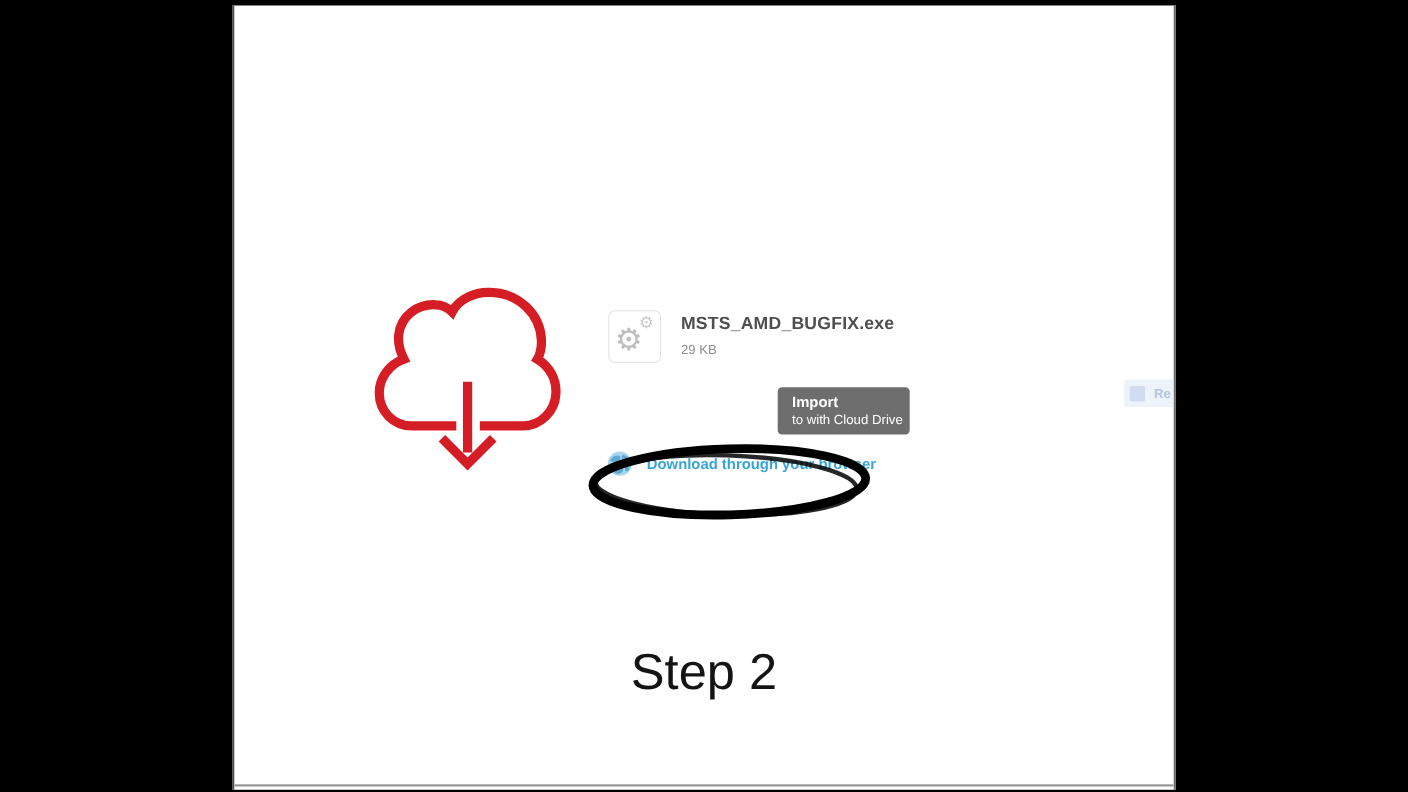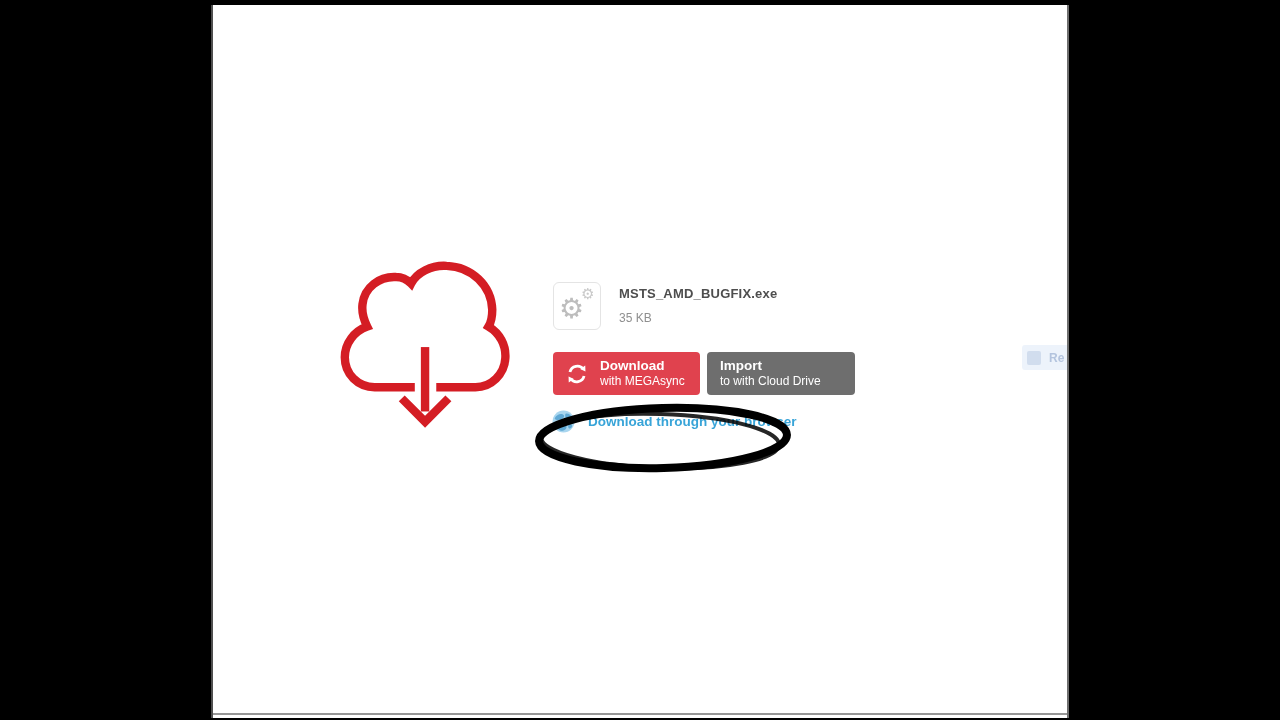--- a/index.html
+++ b/index.html
@@ -29,35 +29,35 @@
   }
   .gear-big {
     position:absolute; left:5px; top:12px; font-size:28px; line-height:28px;
     color:#bdbdbd;
   }
   .gear-small {
     position:absolute; left:27px; top:3px; font-size:15px; line-height:15px;
     color:#c9c9c9;
   }
   .file-name {
-    position:absolute; left:406px; top:281px; font-size:13px; font-weight:bold;
+    position:absolute; left:406px; top:281px; font-size:16px; font-weight:bold;
     color:#4e4e4e; letter-spacing:.2px;
   }
   .file-size {
     position:absolute; left:406px; top:306px; font-size:12px; color:#8f8f8f;
   }
 
   
   .btn { position:absolute; top:347px; height:43px; border-radius:4px;
          display:flex; align-items:center; color:#fff; cursor:pointer; border:none; }
   .btn .titles { display:flex; flex-direction:column; line-height:1.25; text-align:left; }
   .btn .t1 { font-size:13.5px; font-weight:bold; }
   .btn .t2 { font-size:12px; font-weight:normal; }
   .btn-download { left:340px; width:147px; background:#e0424e; padding-left:11px; gap:10px; }
-  .btn-import   { left:494px; width:148px; background:#6e6e6e; padding-left:13px; }
+  .btn-import   { left:494px; width:120px; background:#6e6e6e; padding-left:13px; }
   .sync-icon { width:26px; height:26px; flex:0 0 26px; }
 
   
   .link-row { position:absolute; left:338px; top:404px; display:flex;
               align-items:center; gap:12px; cursor:pointer; }
   .globe-icon { width:25px; height:25px; }
   .link-label { font-size:13.5px; font-weight:bold; color:#38a4d8; }
 
   
   .marker { position:absolute; left:312px; top:393px; width:285px; height:88px;
@@ -102,36 +102,22 @@
         <path d="M 104 94 L 104 163"></path>
         <path d="M 79 149 L 104 174 L 129 149" stroke-linejoin="miter"></path>
       </g>
     </svg>
 
     <div class="file-icon-box">
       <span class="gear-big">⚙</span>
       <span class="gear-small">⚙</span>
     </div>
     <div class="file-name">MSTS_AMD_BUGFIX.exe</div>
-    <div class="file-size">35 KB</div>
+    <div class="file-size">29 KB</div>
 
-    <button class="btn btn-download">
-      <svg class="sync-icon" viewBox="0 0 24 24">
-        <g stroke="#ffffff" stroke-width="2.6" fill="none">
-          <path d="M5.5 10.2 A 7 7 0 0 1 17.9 7.6"></path>
-          <path d="M18.5 13.8 A 7 7 0 0 1 6.1 16.4"></path>
-        </g>
-        <path fill="#ffffff" d="M19.6 4.2 L19.8 9.6 L14.9 7.3 Z"></path>
-        <path fill="#ffffff" d="M4.4 19.8 L4.2 14.4 L9.1 16.7 Z"></path>
-      </svg>
-      <span class="titles">
-        <span class="t1">Download</span>
-        <span class="t2">with MEGAsync</span>
-      </span>
-    </button>
 
     <button class="btn btn-import">
       <span class="titles">
         <span class="t1">Import</span>
         <span class="t2">to with Cloud Drive</span>
       </span>
     </button>
 
     <div class="link-row">
       <svg class="globe-icon" viewBox="0 0 24 24">
@@ -147,16 +133,17 @@
     <svg class="marker" viewBox="0 0 285 88">
       <ellipse cx="138" cy="40" rx="124" ry="30" fill="none" stroke="#000000" stroke-width="8" transform="rotate(-1.5 138 40)"></ellipse>
       <ellipse cx="135" cy="43" rx="119" ry="27" fill="none" stroke="#000000" stroke-width="4" opacity="0.85" transform="rotate(1.8 135 43)"></ellipse>
     </svg>
 
     <div class="edge-pill">
       <span class="edge-pill-icon"></span>
       <span class="edge-pill-text">Re</span>
     </div>
 
+    <div class="caption">Step 2</div>
 
     <div class="panel-bottom-rule"></div>
   </div>
 </div>
 
 </body></html>

